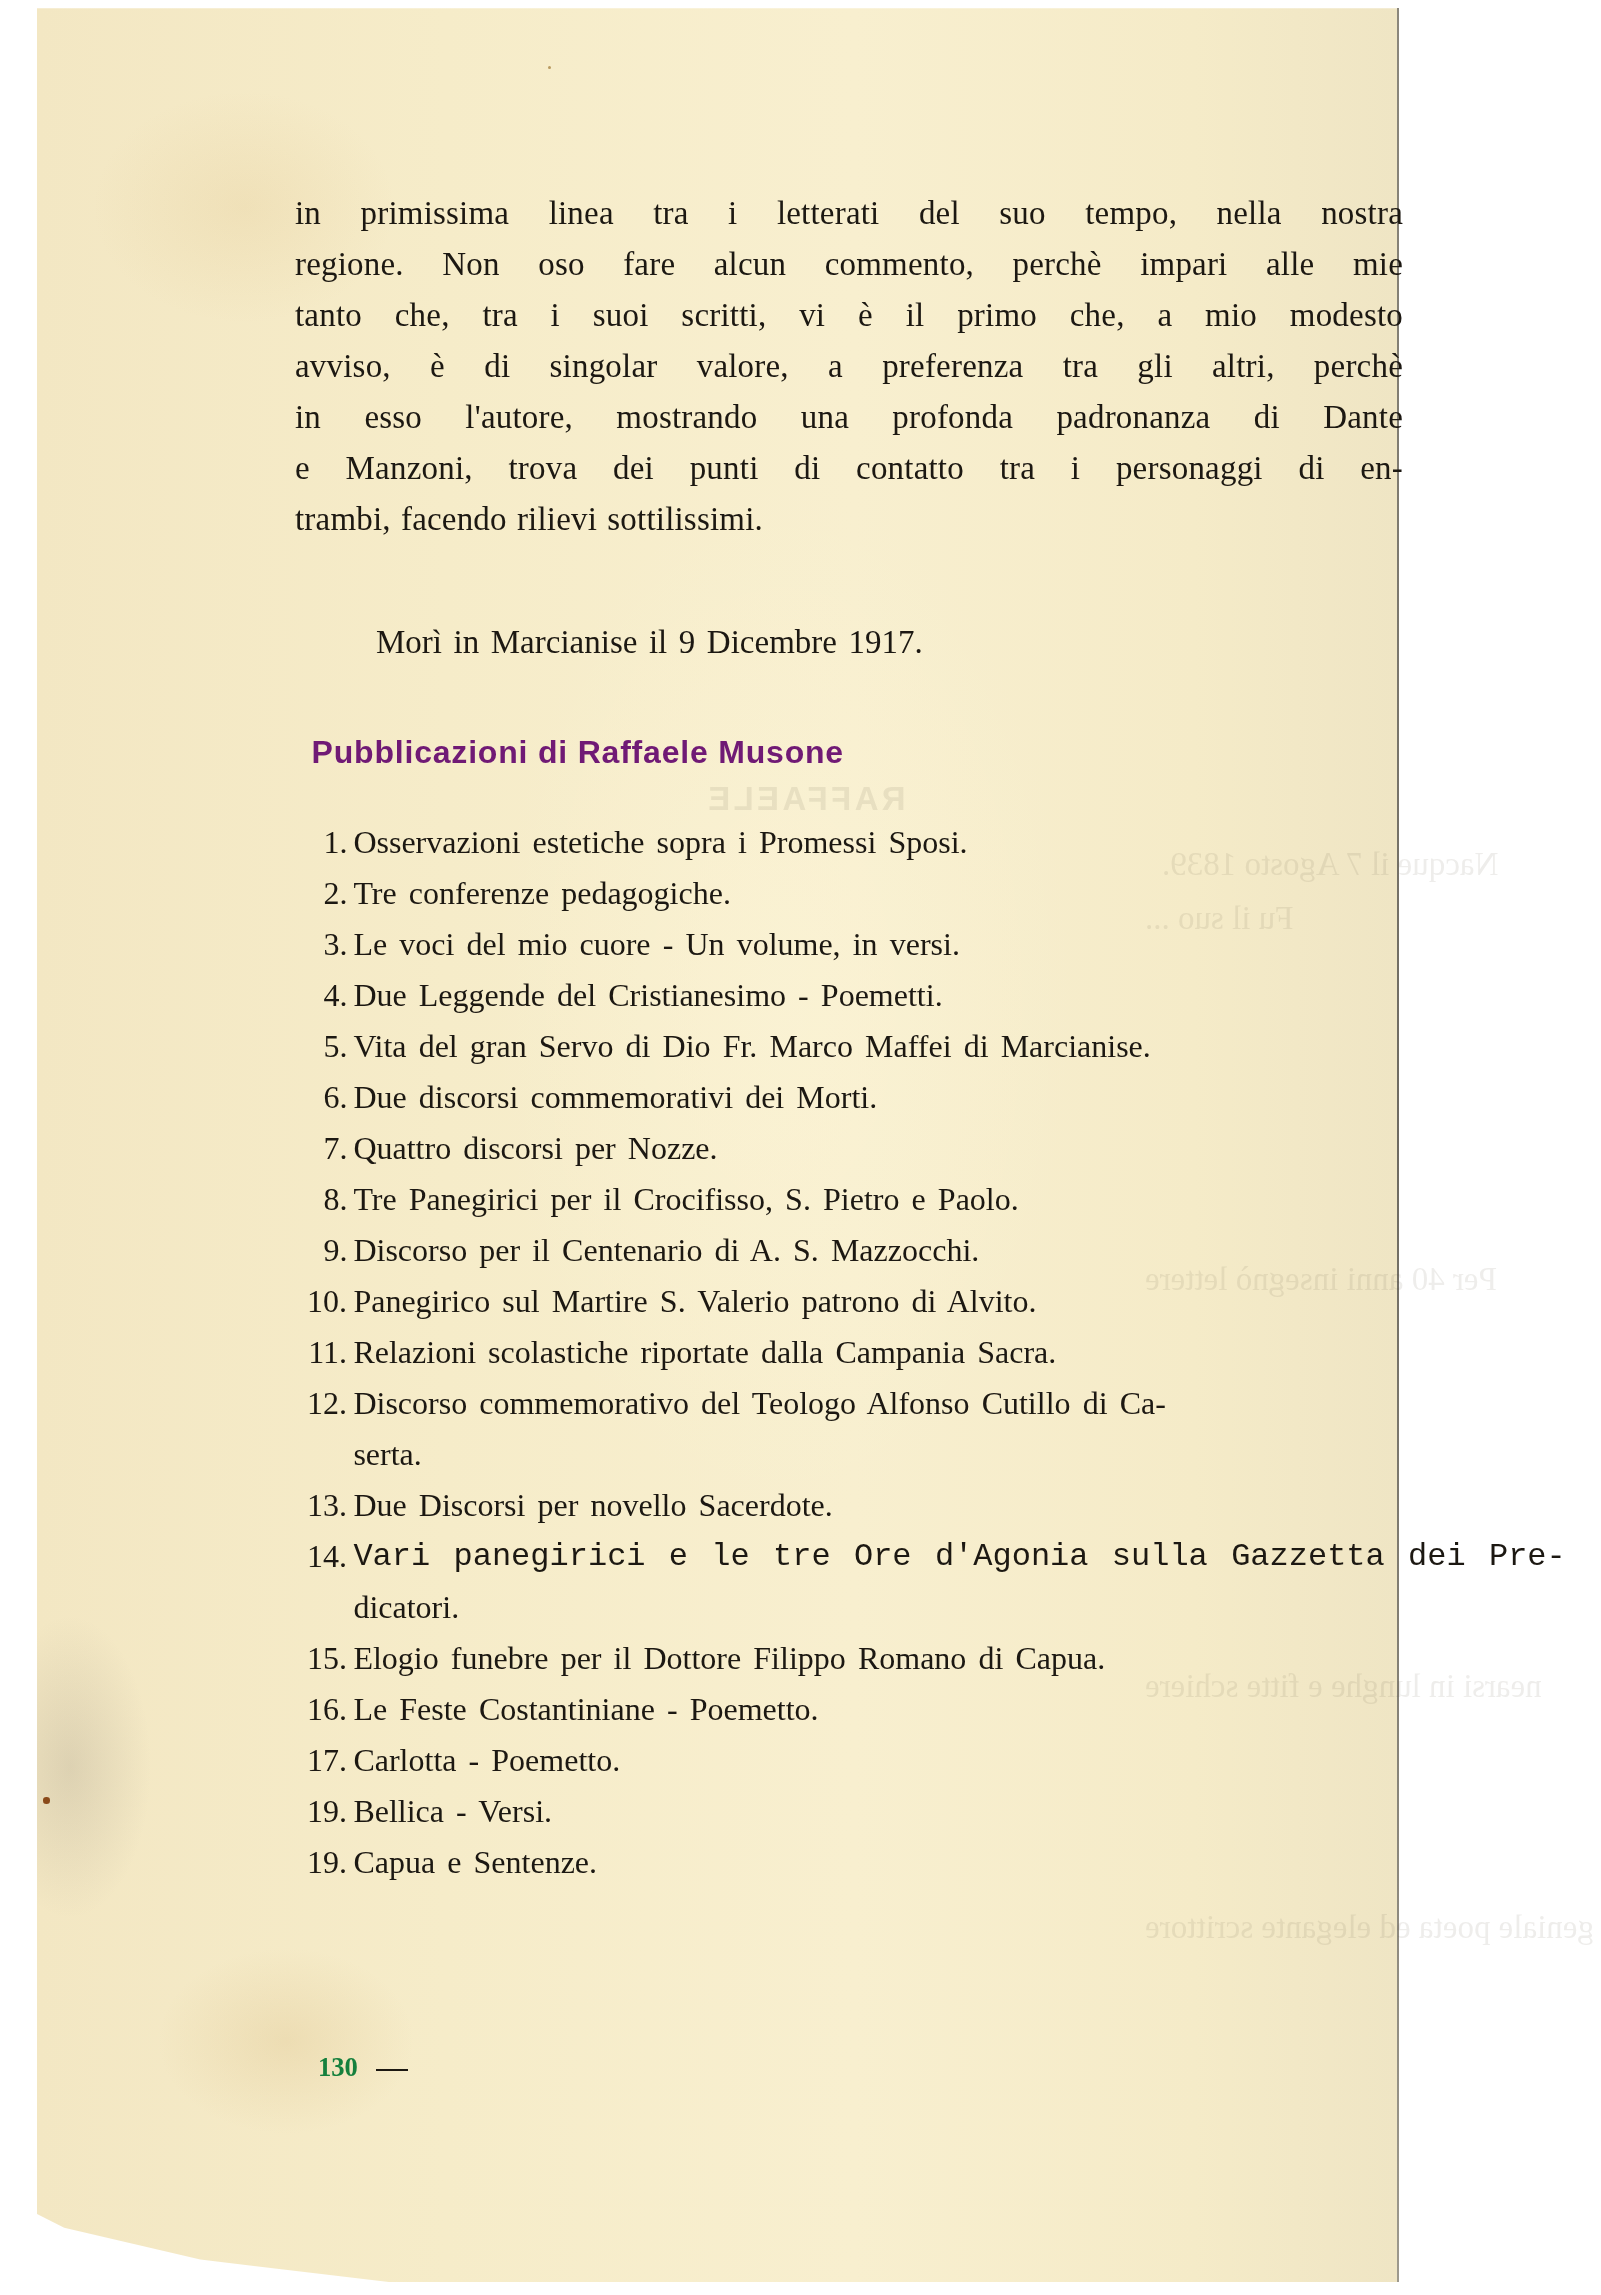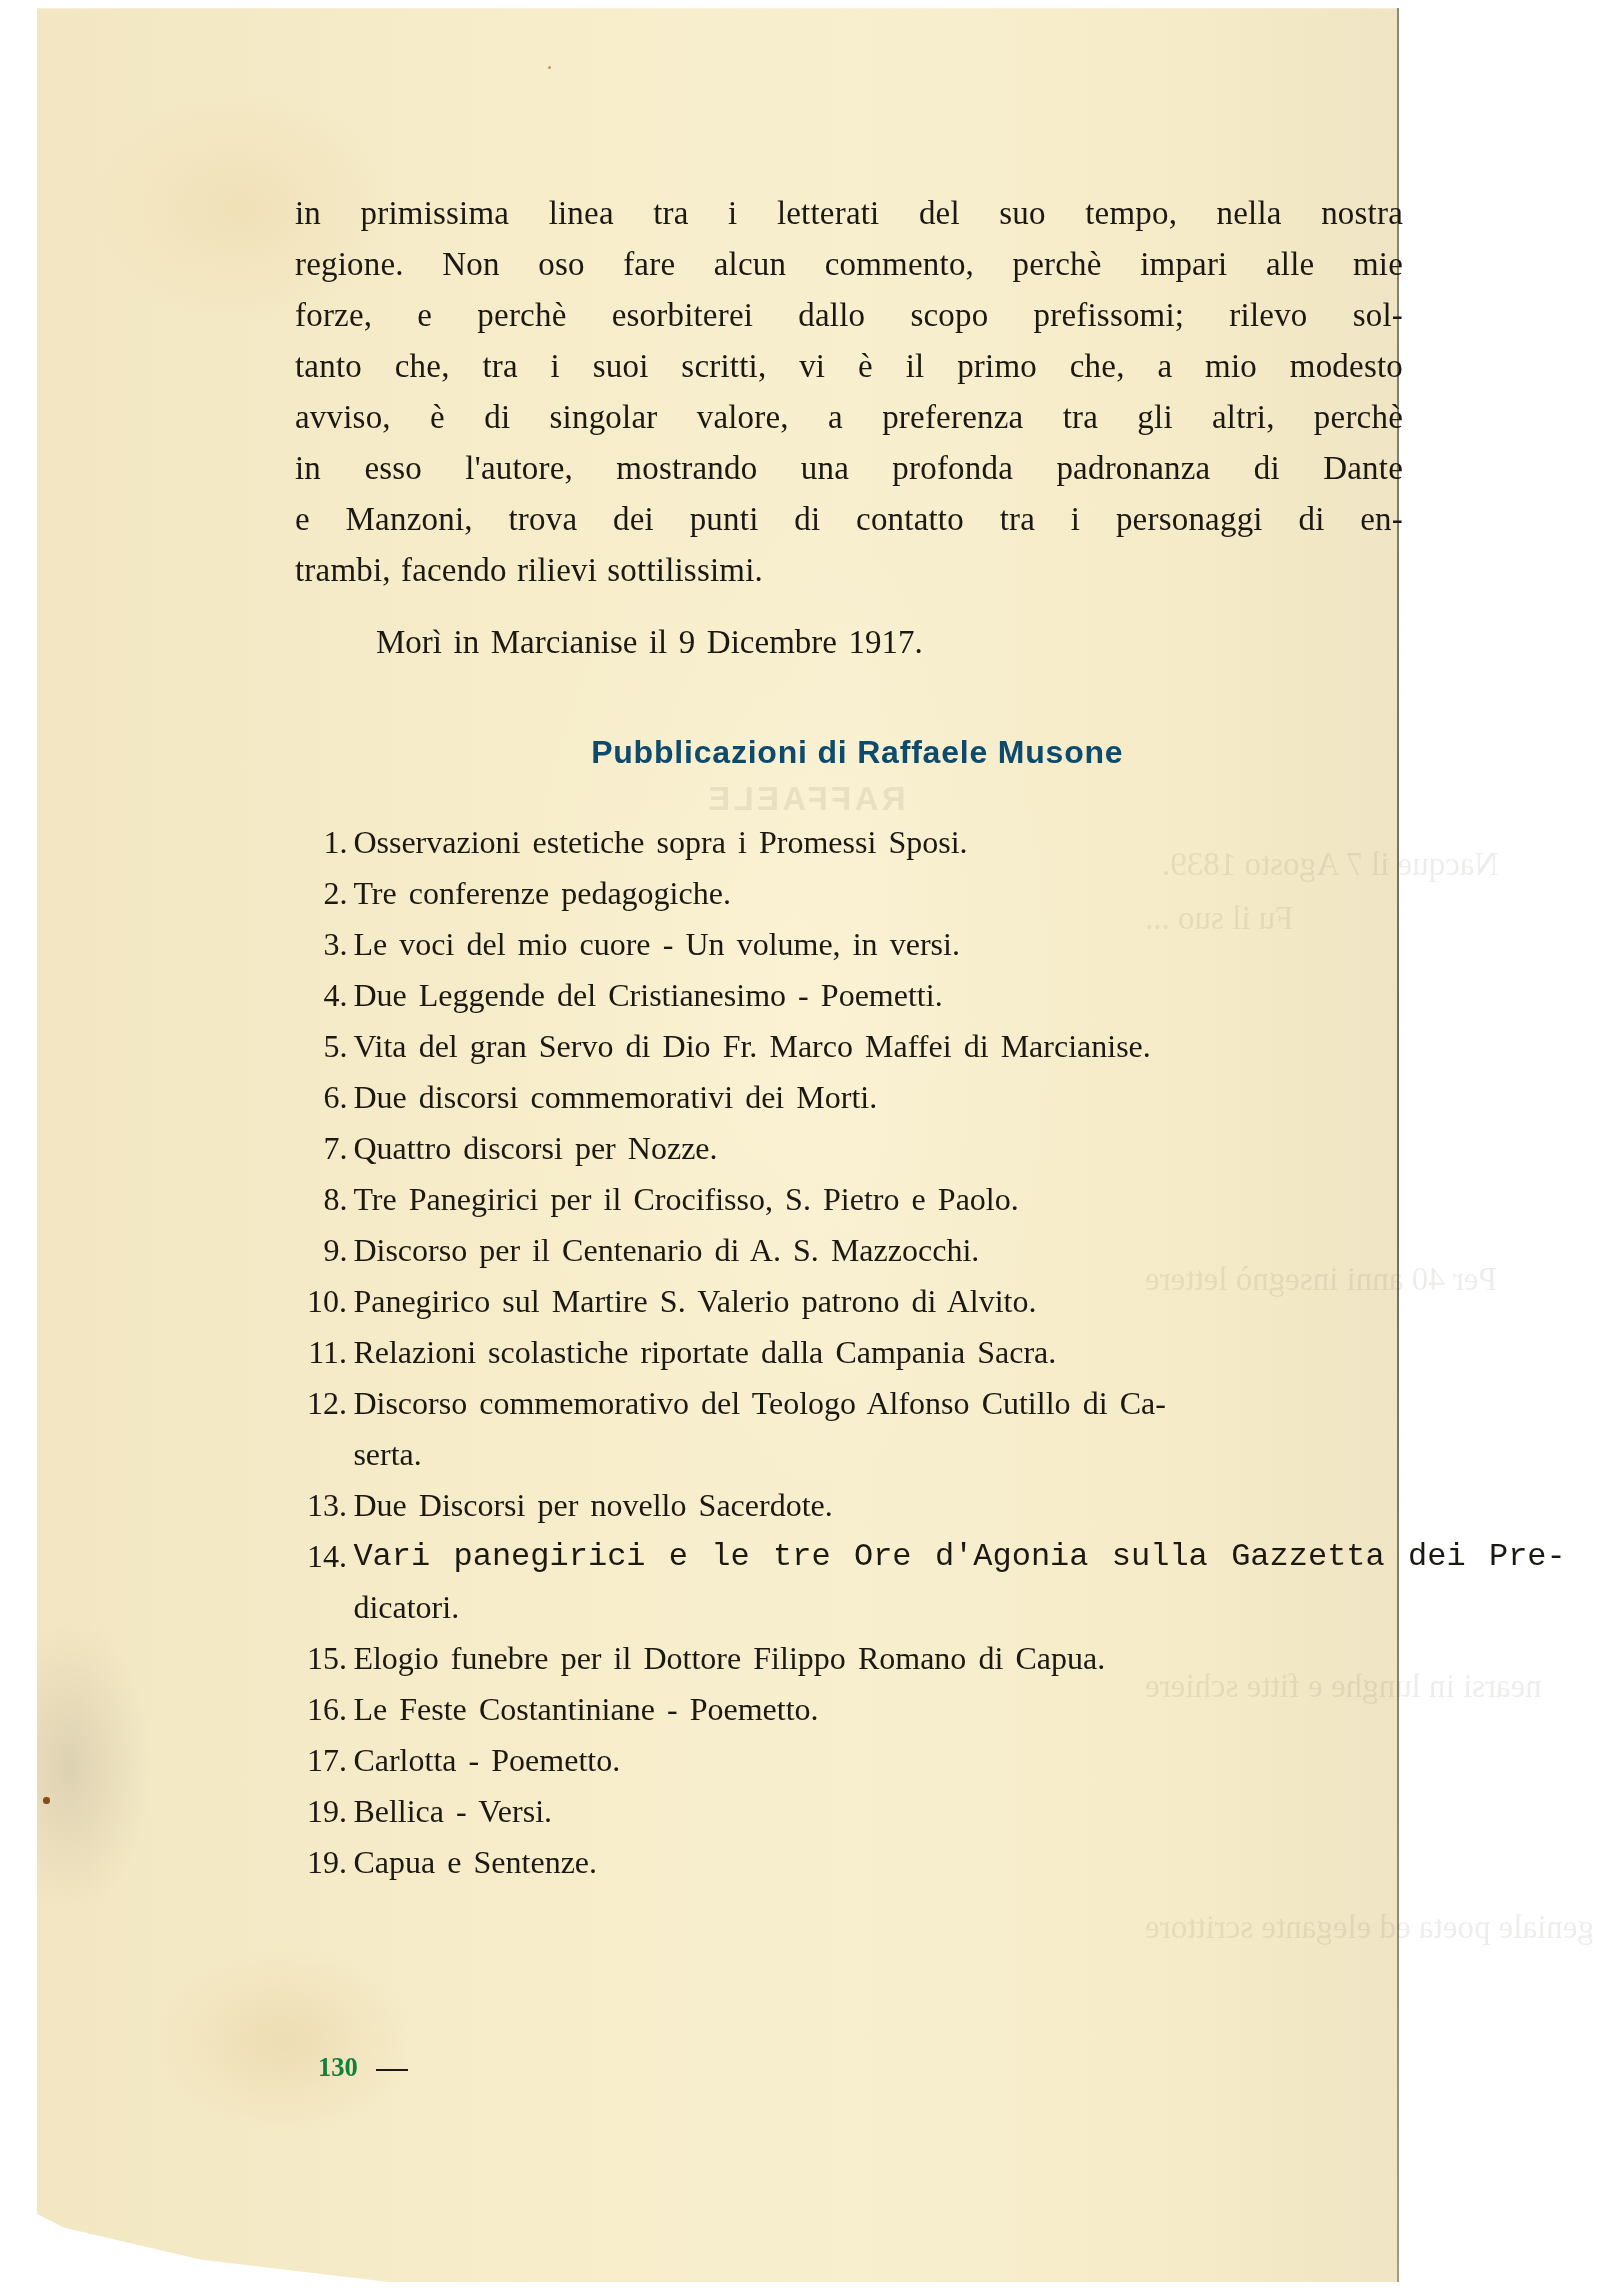--- a/index.html
+++ b/index.html
@@ -71,26 +71,26 @@
       font-size: 33px;
       line-height: 51px;
       white-space: nowrap;
       word-spacing: 3.3px;
     }
     .section-title {
       position: absolute;
       left: 0;
       top: 734px;
       width: 1108px;
-      text-align: center;
+      text-align: left;
       font-family: "Liberation Sans", "DejaVu Sans", sans-serif;
       font-weight: bold;
       font-size: 32px;
       letter-spacing: 0.8px;
-      color: #0c4a6e;
+      color: #701a75;
       padding-left: 16.6px;
       box-sizing: border-box;
     }
     .pub-list {
       position: absolute;
       left: 12.4px;
       top: 817px;
       width: 1112px;
       margin: 0;
       padding: 0;
@@ -178,21 +178,20 @@
 <div class="ghost" style="left:1145px;top:1909px;">Fu geniale poeta ed elegante scrittore</div>
 
 <span class="speck" style="left:43px;top:1797px;width:6.6px;height:6.6px;background:#8a4a1a;"></span>
 <span class="speck" style="left:548px;top:66px;width:3.3px;height:3.3px;background:#b89a60;"></span>
 
 <div class="content">
 
   <div class="para" style="top:188px;">
     <span class="para-line">in primissima linea tra i letterati del suo tempo, nella nostra</span>
     <span class="para-line">regione. Non oso fare alcun commento, perchè impari alle mie</span>
-    <span class="para-line">forze, e perchè esorbiterei dallo scopo prefissomi; rilevo sol-</span>
     <span class="para-line">tanto che, tra i suoi scritti, vi è il primo che, a mio modesto</span>
     <span class="para-line">avviso, è di singolar valore, a preferenza tra gli altri, perchè</span>
     <span class="para-line">in esso l'autore, mostrando una profonda padronanza di Dante</span>
     <span class="para-line">e Manzoni, trova dei punti di contatto tra i personaggi di en-</span>
     <span class="para-line last">trambi, facendo rilievi sottilissimi.</span>
   </div>
 
   <div class="death-line">Morì in Marcianise il 9 Dicembre 1917.</div>
 
   <div class="section-title">Pubblicazioni di Raffaele Musone</div>

